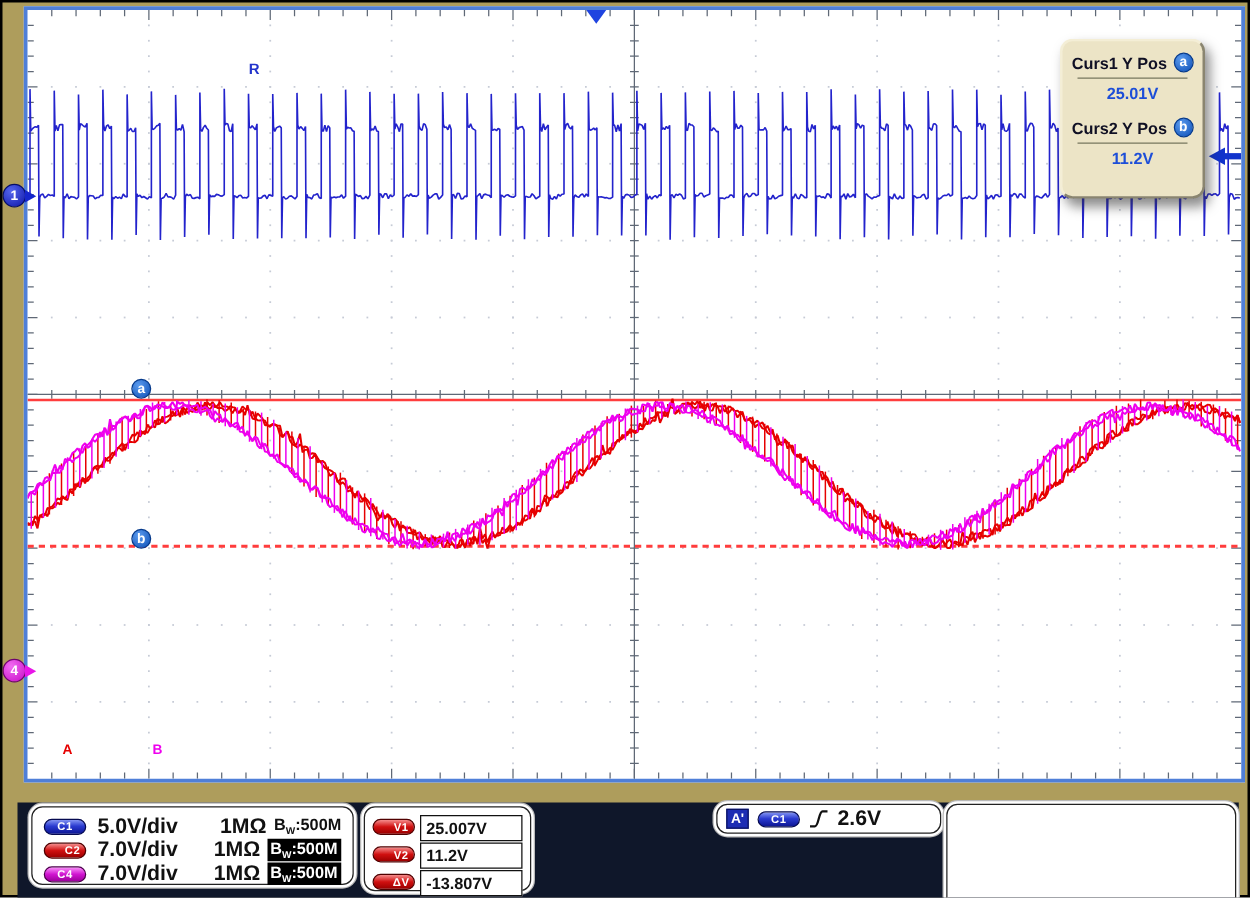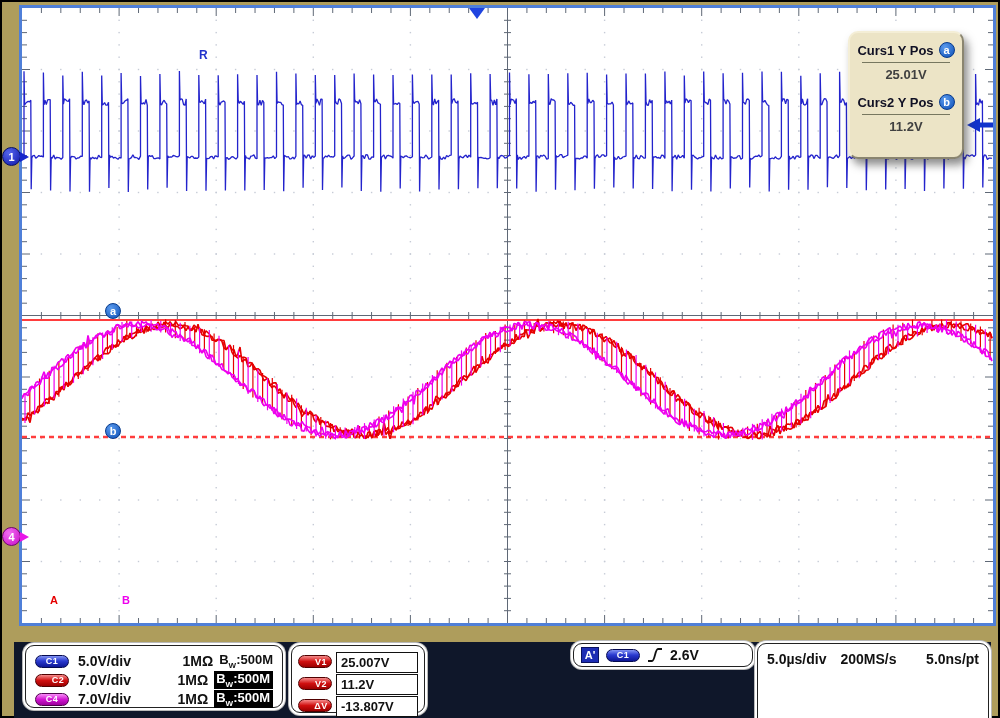--- a/index.html
+++ b/index.html
@@ -20,21 +20,21 @@
           box-shadow:0 0 0 2px #fff, 0 0 0 3px #b9b9b9; }
 
   .row { display:flex; align-items:center; }
 
   .pill { width:34px; height:13px; border-radius:7px; color:#fff; font-size:9px; font-weight:bold;
           display:flex; align-items:center; justify-content:center; flex:none; letter-spacing:.5px; }
   .pill.c1 { background:linear-gradient(#8293f2 0%, #2a3ad0 45%, #0d1694 100%); border:1px solid #050a50; }
   .pill.c2, .pill.v { background:linear-gradient(#f58c8c 0%, #d01010 50%, #9c0000 100%); border:1px solid #500000;padding-left:12px; }
   .pill.c4 { background:linear-gradient(#f98cf9 0%, #d014d0 50%, #9c009c 100%); border:1px solid #4d004d; }
 
-  .btxt { font-size:14px; font-weight:bold; color:#111; }
+  .btxt { font-size:17px; font-weight:bold; color:#111; }
 
   
   .ch-box { left:11px; top:3px; width:258px; height:63px; padding:6px 9px 0 9px; }
   .ch-row { height:18px; margin-bottom:1px; }
   .ch-scale { margin-left:9px; }
   .ch-right { margin-left:auto; display:flex; align-items:center; gap:6px; }
   .bw sub { font-size:8px; font-weight:bold; }
   .bw { font-size:13px; font-weight:bold; color:#111; white-space:nowrap; }
   .bw.inv { background:#000; color:#fff; padding:0 3px 1px 2px; }
 
@@ -61,21 +61,21 @@
   .single-icon { position:absolute; right:18px; top:0px; }
 
   
   .curs-box { position:absolute; left:848px; top:31px; width:116px; height:128px;
               background:#ece4c6; border-radius:10px; padding-top:9px;
               border:2px solid; border-color:#f4eed6 #8a8570 #8a8570 #f4eed6;
               box-shadow:4px 6px 9px rgba(50,50,50,.55); z-index:6; }
   .curs-title { display:flex; align-items:center; justify-content:center; gap:5px;
                 font-size:13px; font-weight:bold; color:#101024; }
   .curs-divider { border-top:1px solid #77775f; margin:4px 12px 4px 12px; }
-  .curs-val { text-align:center; font-size:13px; font-weight:bold; color:#404040; }
+  .curs-val { text-align:center; font-size:13px; font-weight:bold; color:#1d4ed8; }
   .curs-group2 { margin-top:12px; }
 
   .blue-badge { width:16px; height:16px; border-radius:50%; flex:none;
                 background:radial-gradient(circle at 35% 30%, #5b9bee, #0d4fb6);
                 border:1px solid #063a8c; color:#fff; font-size:11px; font-weight:bold;
                 display:flex; align-items:center; justify-content:center; }
 
   
   .grid-badge { position:absolute; z-index:4; }
 
@@ -1475,20 +1475,15 @@
   <div class="rbox trig-box">
     <span class="trig-badge">A'</span>
     <span class="pill c1">C1</span>
     <svg width="16" height="18" viewBox="0 0 16 18">
       <path d="M1 15 H5 C8 15 8 3 11 3 H15" stroke="#111" stroke-width="1.8" fill="none"></path>
     </svg>
     <span class="btxt">2.6V</span>
   </div>
 
   <div class="rbox horiz-box">
-    <div class="h-row">
-      <span class="btxt">5.0µs/div</span>
-      <span class="btxt gap14">200MS/s</span>
-      <span class="btxt push">5.0ns/pt</span>
-    </div>
   </div>
 
 </div>
 
 </body></html>

